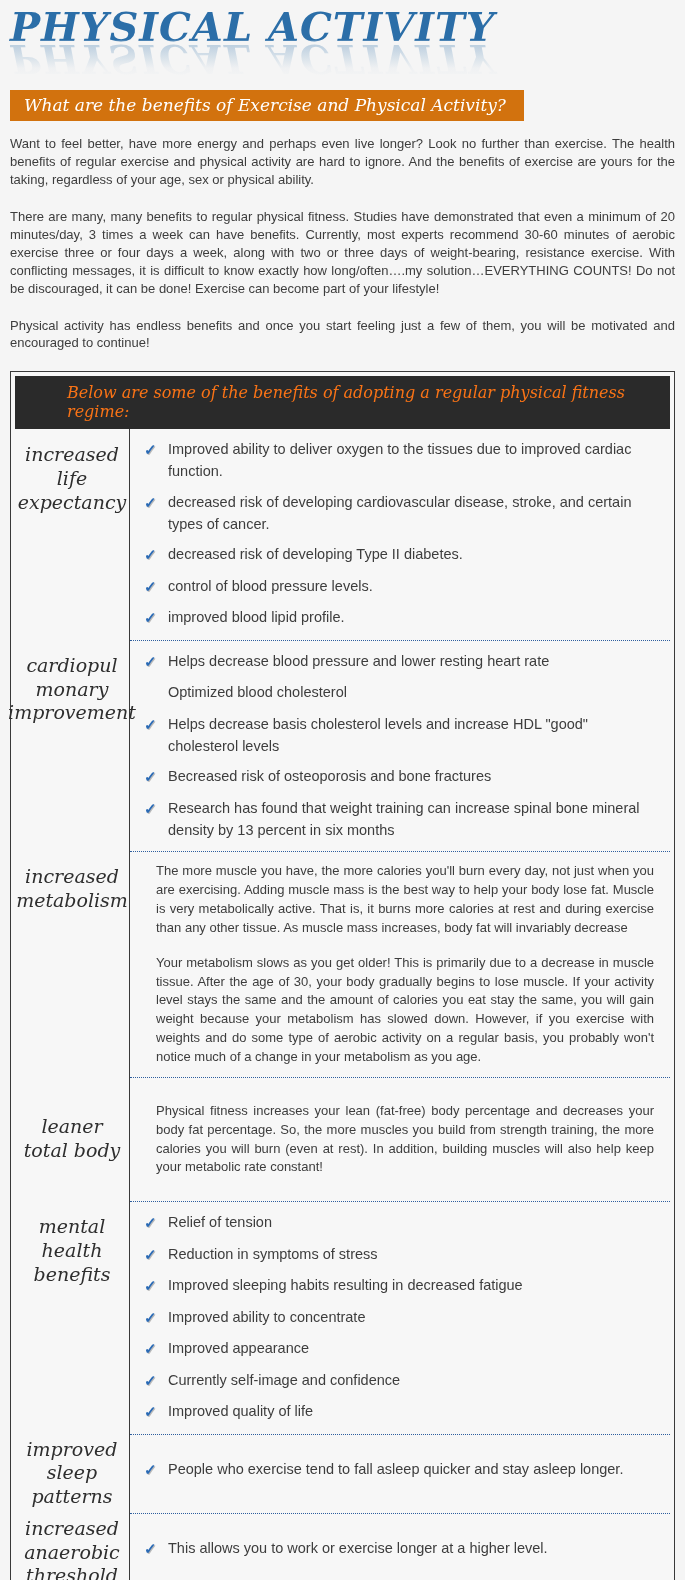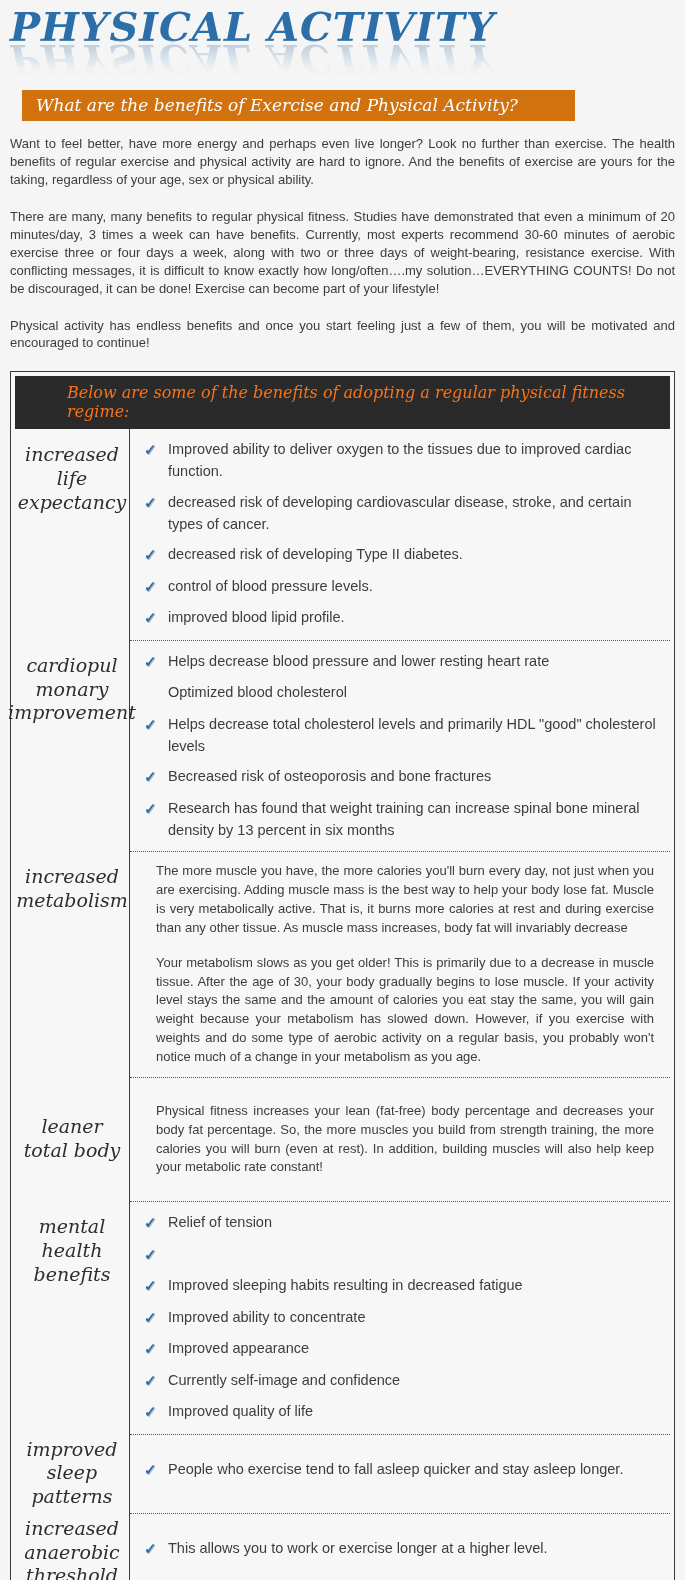--- a/index.html
+++ b/index.html
@@ -50,23 +50,23 @@
     pointer-events:none;
   }
 
   
   .section-heading{
     background:var(--accent-orange);
     color:#fff;
     font-family:"DejaVu Serif",serif;
     font-style:italic;
     font-size:17px;
-    width:553px;
+    width:514px;
     padding:5px 10px 6px 14px;
-    margin:4px 0 14px 12px;
+    margin:4px 0 14px 0;
   }
 
   
   .intro p{
     font-size:13px;line-height:1.38;
     text-align:justify;
     margin:0 0 19px 0;
   }
 
   
@@ -175,21 +175,21 @@
         <div class="check-item">
             <span class="check">✓</span>
             <span>Helps decrease blood pressure and lower resting heart rate</span>
           </div>
         <div class="check-item no-check">
             <span class="check">✓</span>
             <span>Optimized blood cholesterol</span>
           </div>
         <div class="check-item">
             <span class="check">✓</span>
-            <span>Helps decrease total cholesterol levels and primarily HDL "good" cholesterol levels</span>
+            <span>Helps decrease basis cholesterol levels and increase HDL "good" cholesterol levels</span>
           </div>
         <div class="check-item">
             <span class="check">✓</span>
             <span>Becreased risk of osteoporosis and bone fractures</span>
           </div>
         <div class="check-item">
             <span class="check">✓</span>
             <span>Research has found that weight training can increase spinal bone mineral density by 13 percent in six months</span>
           </div>
       </div>
@@ -212,20 +212,21 @@
 
     <div class="t-row">
       <div class="label-cell">mental health benefits</div>
       <div class="content-cell">
         <div class="check-item">
             <span class="check">✓</span>
             <span>Relief of tension</span>
           </div>
         <div class="check-item">
             <span class="check">✓</span>
+            <span>Reduction in symptoms of stress</span>
           </div>
         <div class="check-item">
             <span class="check">✓</span>
             <span>Improved sleeping habits resulting in decreased fatigue</span>
           </div>
         <div class="check-item">
             <span class="check">✓</span>
             <span>Improved ability to concentrate</span>
           </div>
         <div class="check-item">

